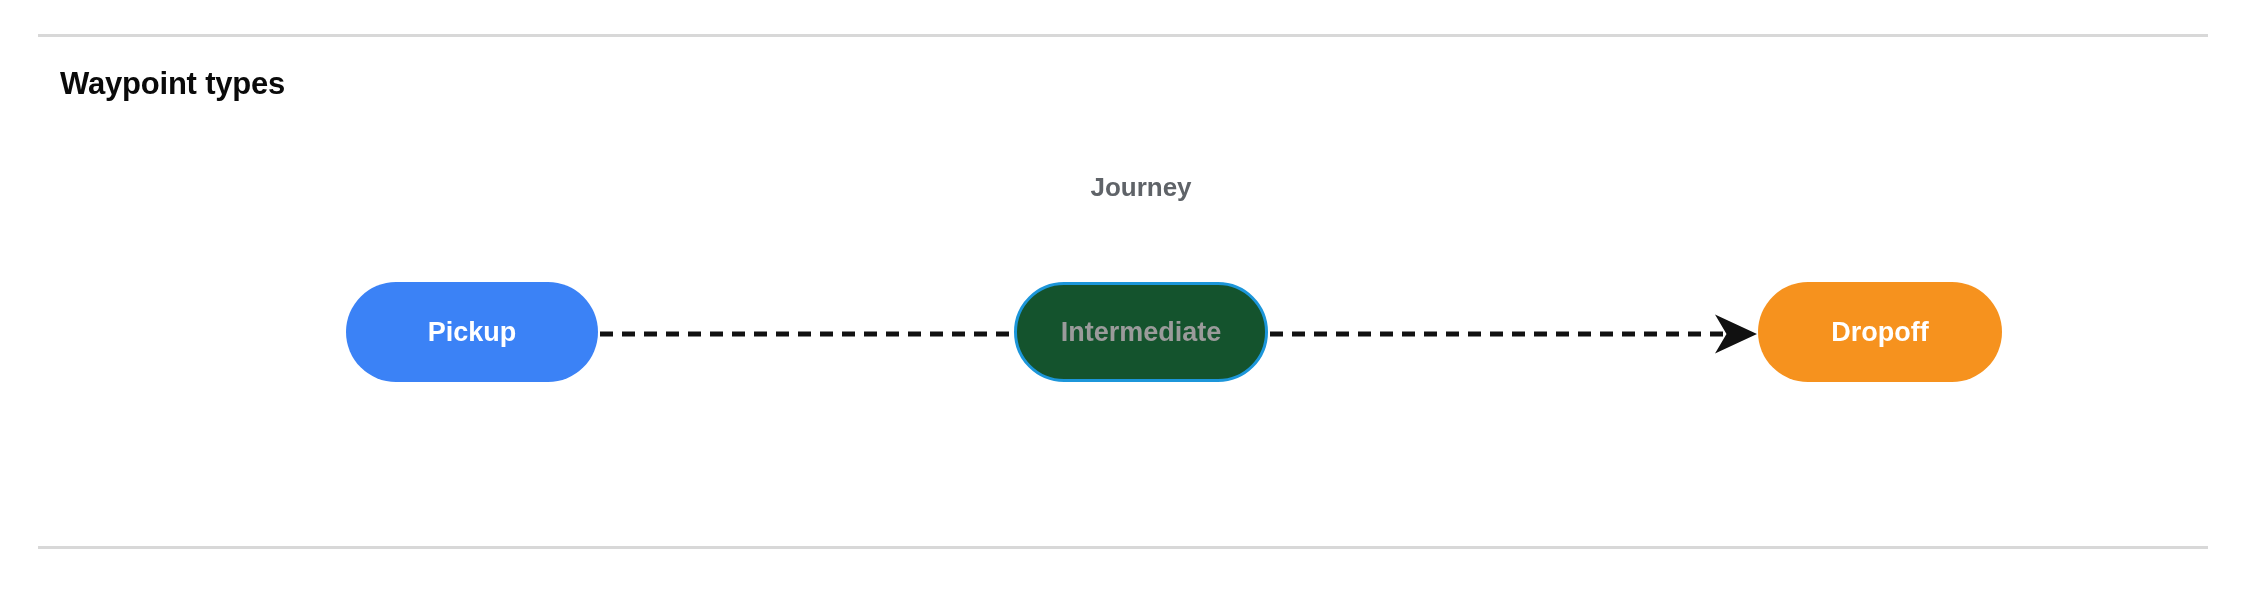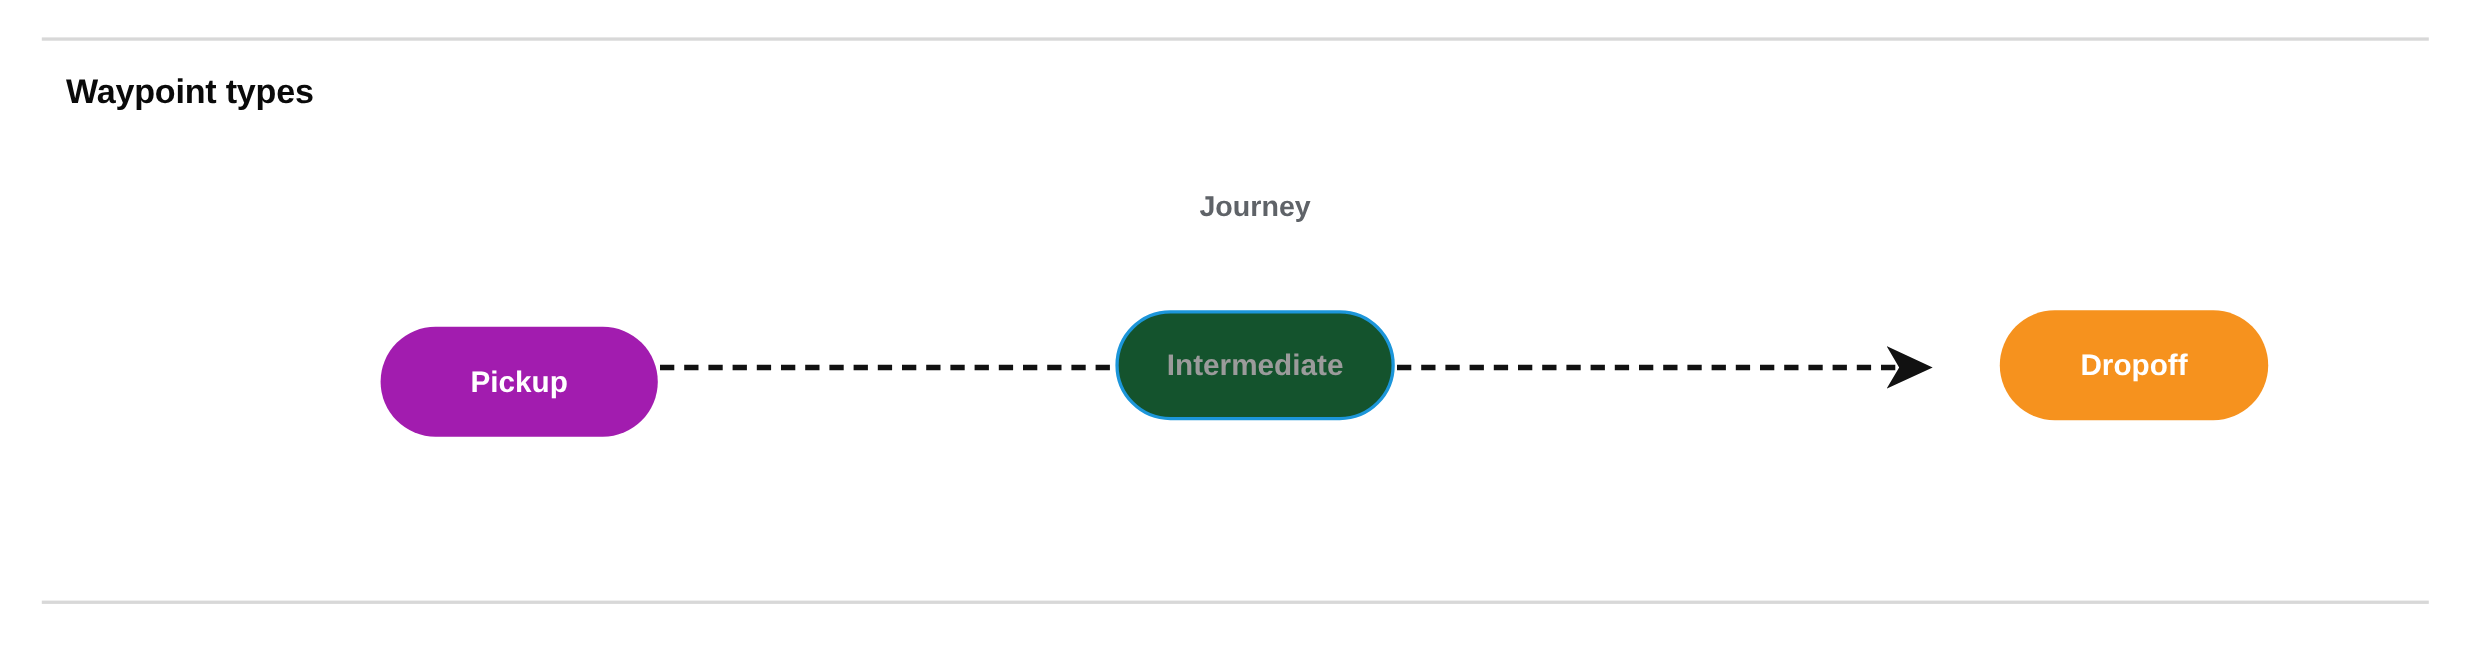--- a/index.html
+++ b/index.html
@@ -80,36 +80,35 @@
     border-radius: 50px;
     font-size: 27px;
     font-weight: bold;
     white-space: nowrap;
   }
 
   .node.pickup {
     left: 346px;
     top: 282px;
     width: 252px;
-    background: #a21caf;
+    background: #3b82f6;
     color: #ffffff;
-    margin-top: 15px;
   }
 
   .node.intermediate {
     left: 1014px;
     top: 282px;
     width: 254px;
     background: #14532d;
     border: 3px solid #1c96da;
     color: #9b9b9b;
   }
 
   .node.dropoff {
-    left: 1818px;
+    left: 1758px;
     top: 282px;
     width: 244px;
     background: #f6921e;
     color: #ffffff;
   }
 </style>
 </head>
 <body>
 
 <div class="page">

